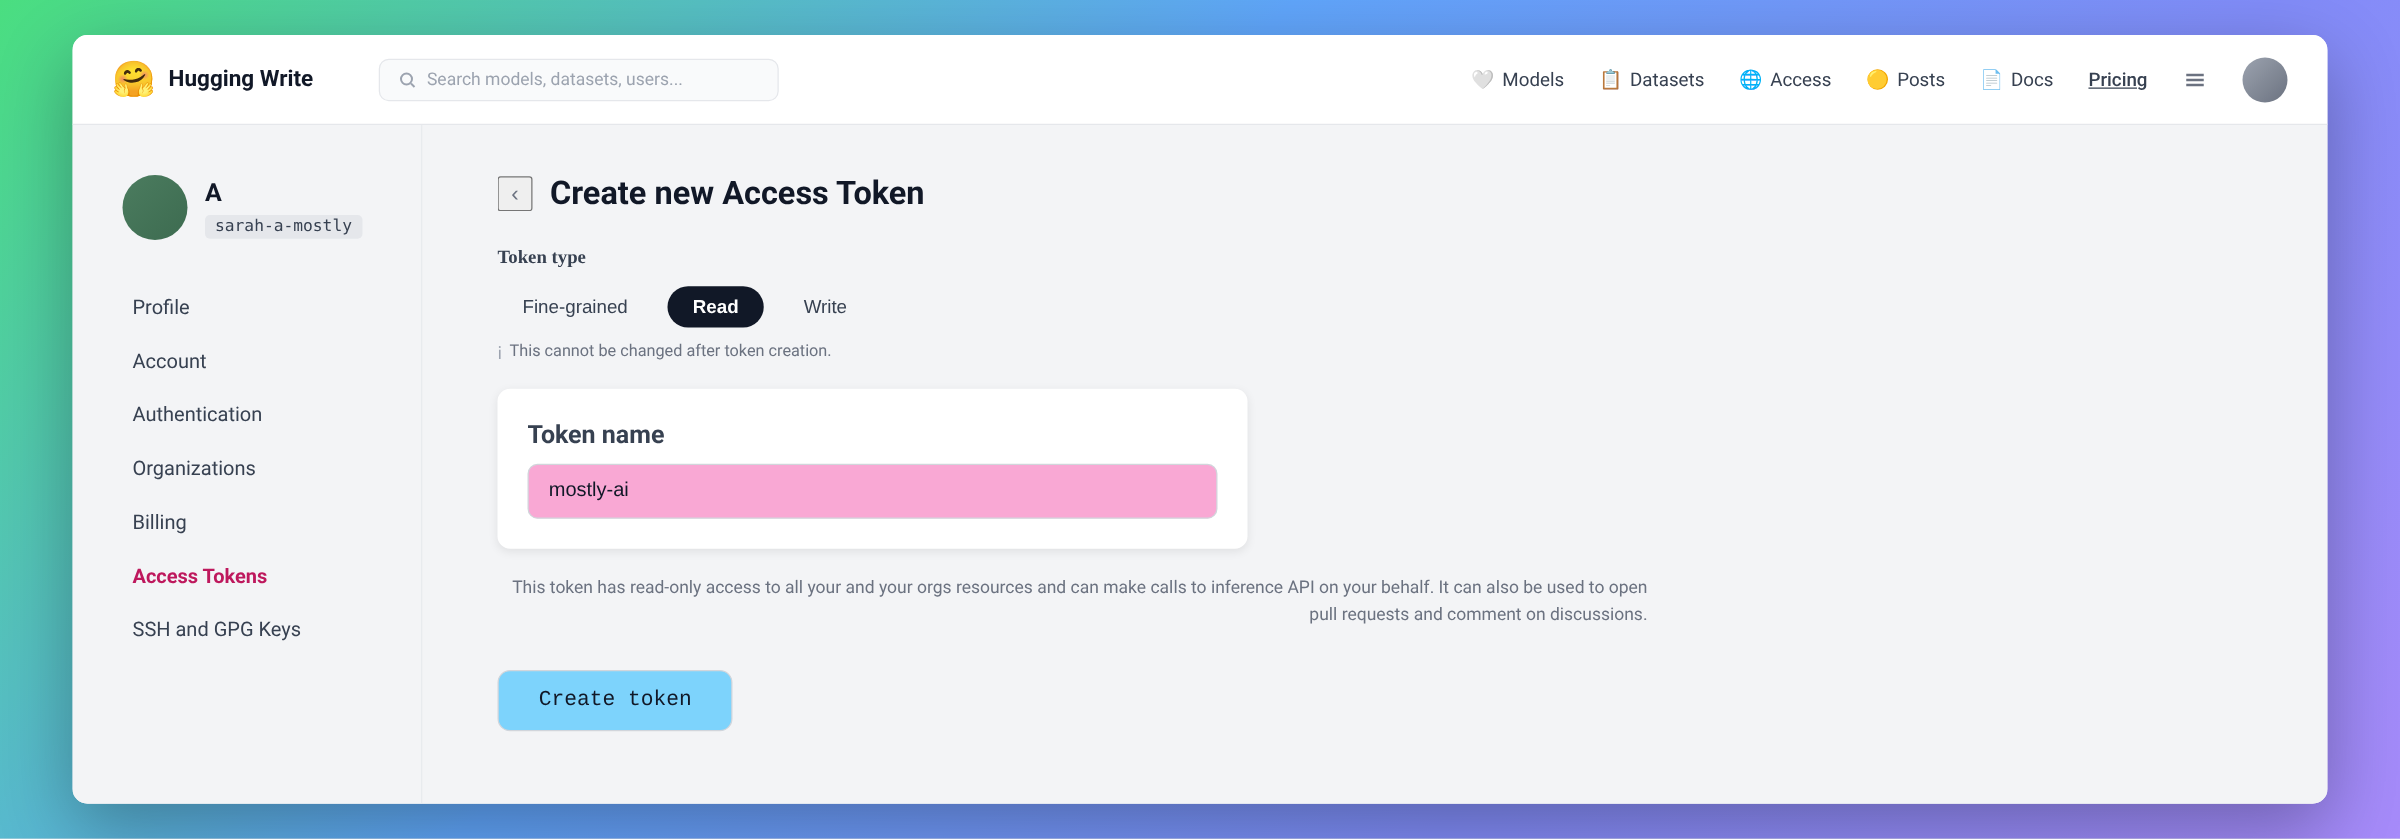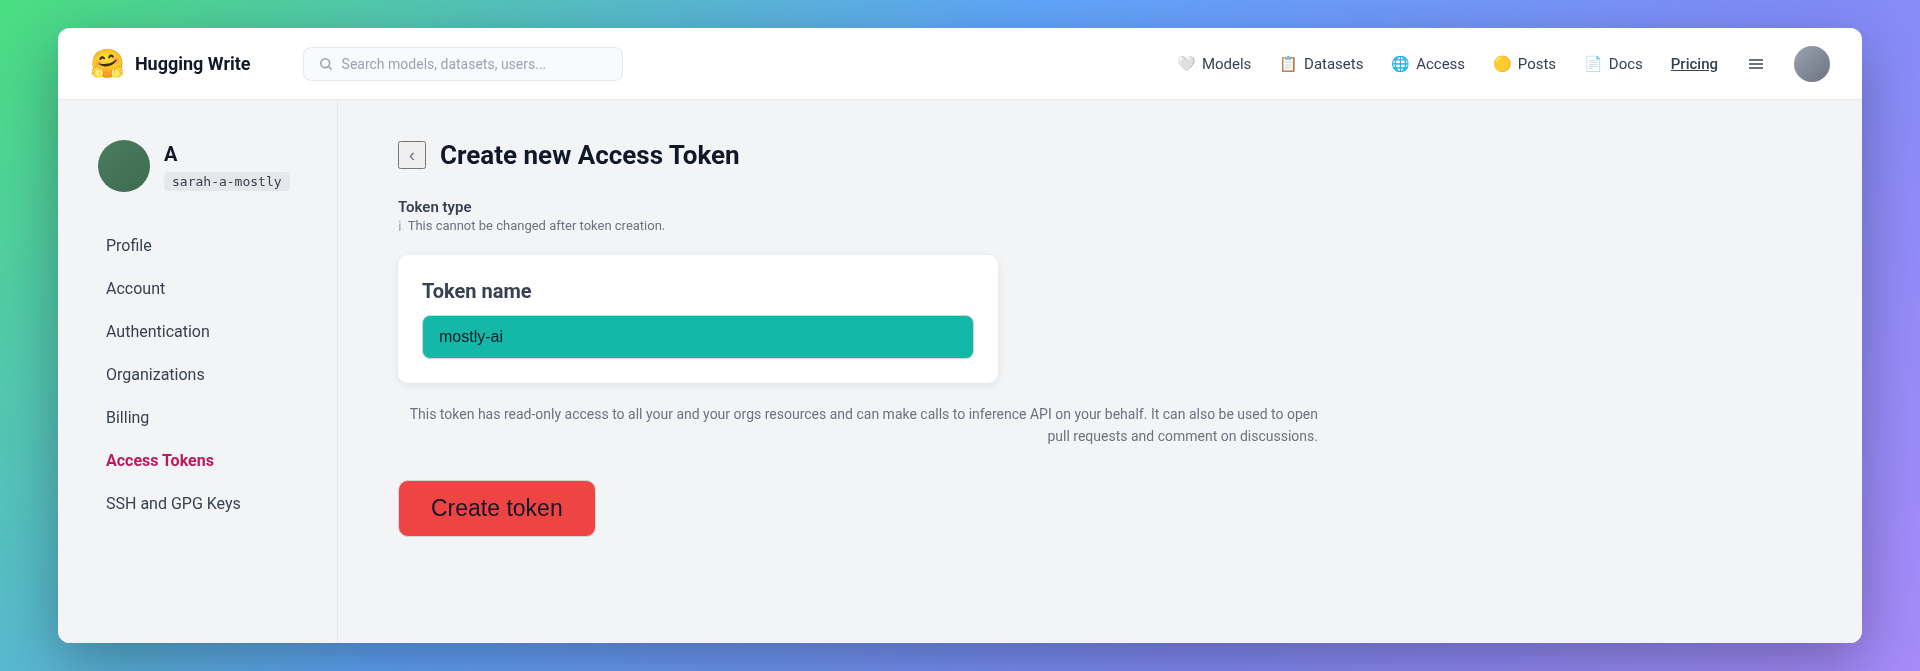--- a/index.html
+++ b/index.html
@@ -226,20 +226,22 @@
       font-size: 26px;
       font-weight: 700;
       color: #111827;
     }
 
     
     .section-label {
       font-size: 15px;
       font-weight: 600;
       color: #374151;
+      margin-bottom: 14px;
+      font-family: Liberation Serif, serif;
     }
 
     .token-type-row {
       display: flex;
       align-items: center;
       gap: 12px;
       margin-bottom: 10px;
     }
 
     .token-type-btn {
@@ -295,43 +297,44 @@
     }
 
     .token-name-input {
       width: 100%;
       padding: 12px 16px;
       border: 1.5px solid #d1d5db;
       border-radius: 8px;
       font-size: 16px;
       color: #111827;
       outline: none;
-      background: #14b8a6;
+      background: #f9a8d4;
     }
 
     .token-description {
       font-size: 14px;
       color: #6b7280;
       line-height: 1.6;
       max-width: 920px;
       margin-bottom: 32px;
       text-align: right;
     }
 
     
     .create-token-btn {
       padding: 14px 32px;
-      background: #ef4444;
+      background: #7dd3fc;
       border: 1.5px solid #d1d5db;
       border-radius: 10px;
-      font-size: 23px;
+      font-size: 17px;
       font-weight: 500;
       color: #111827;
       cursor: pointer;
       display: inline-block;
+      font-family: Liberation Mono, monospace;
     }
   </style>
 </head>
 <body>
 
 <div class="bg-gradient"></div>
 
 <div class="window">
 
   <nav class="navbar">
@@ -408,20 +411,25 @@
     </aside>
 
     <main class="main-content">
       <div class="page-header">
         <button class="back-btn">‹</button>
         <h1 class="page-title">Create new Access Token</h1>
       </div>
 
       <div class="section-label">Token type</div>
 
+      <div class="token-type-row">
+        <button class="token-type-btn inactive">Fine-grained</button>
+        <button class="token-type-btn active">Read</button>
+        <button class="token-type-btn inactive">Write</button>
+      </div>
 
       <div class="token-info-note">
         <span class="info-icon">ℹ</span>
         <span>This cannot be changed after token creation.</span>
       </div>
 
       <div class="token-name-card">
         <div class="token-name-label">Token name</div>
         <input class="token-name-input" type="text" value="mostly-ai" style="">
       </div>

